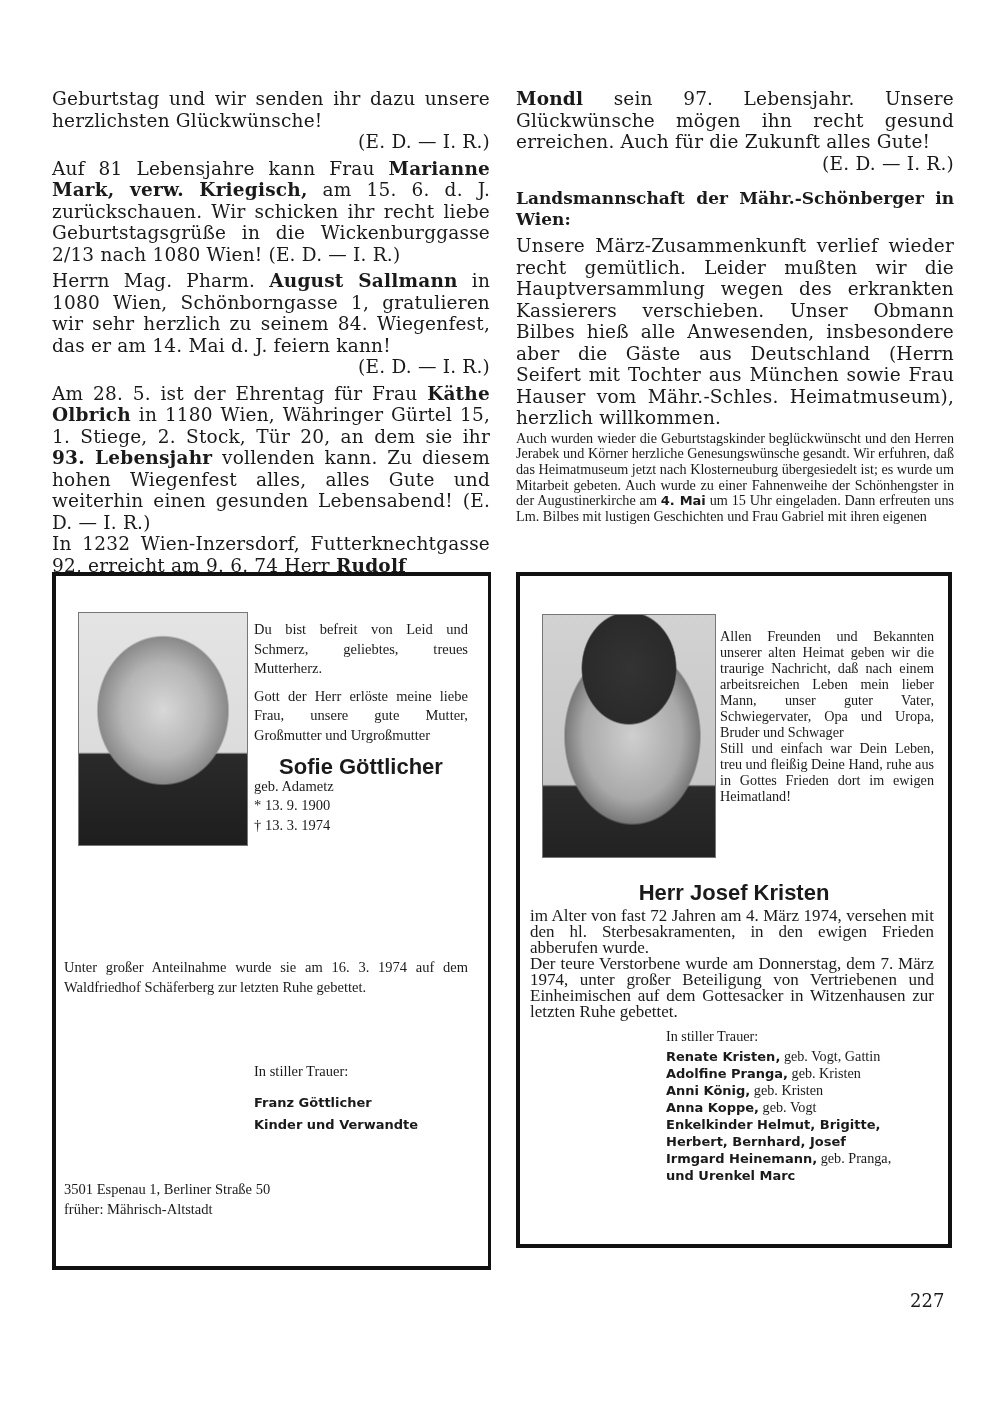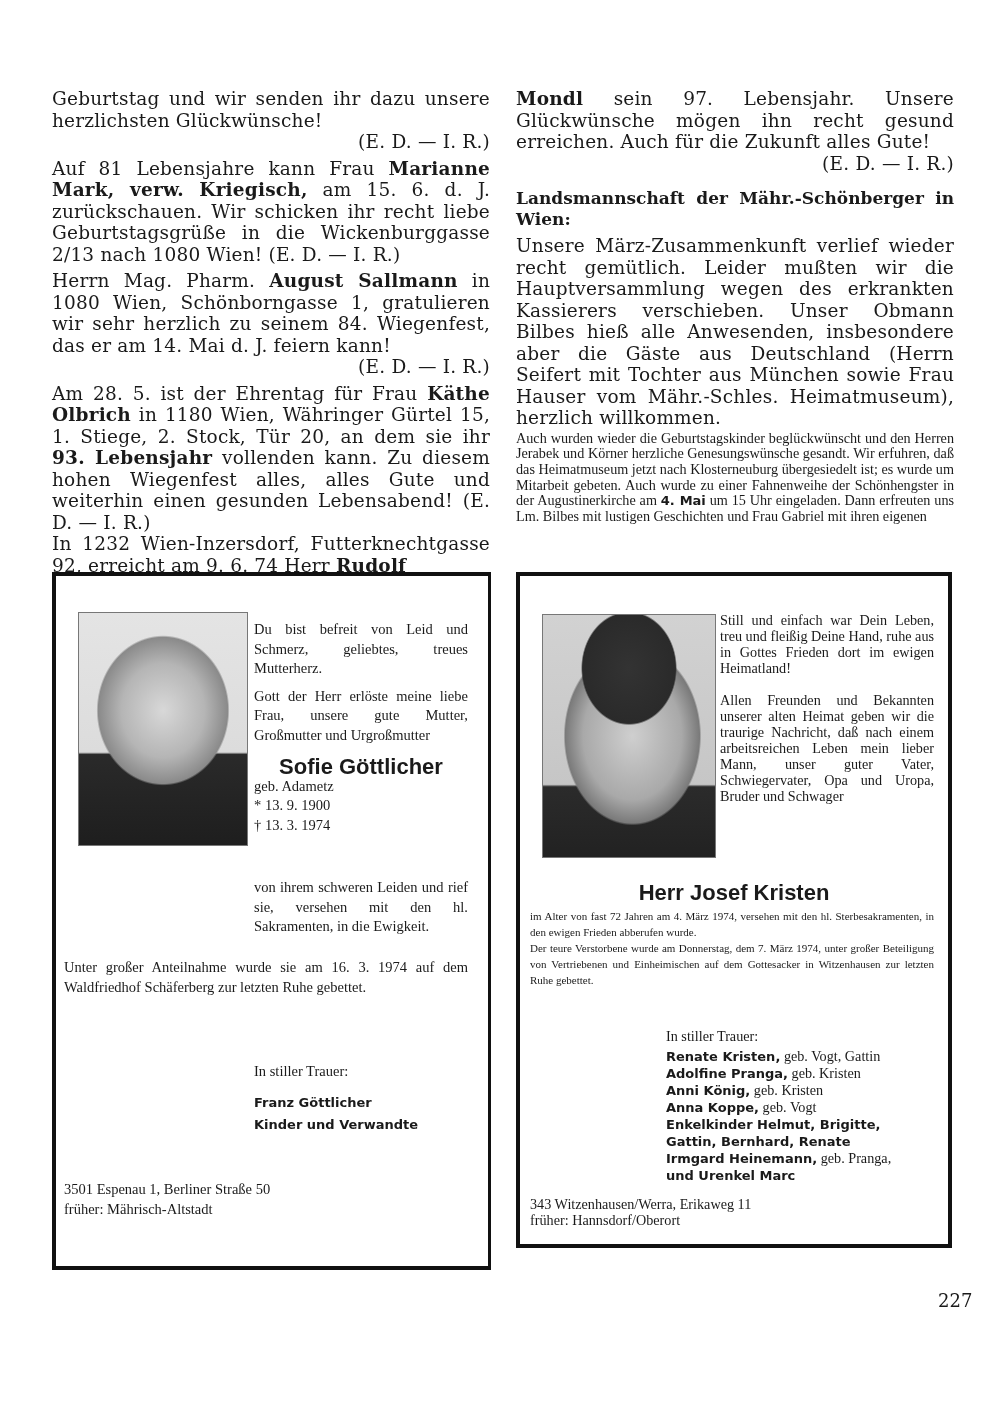--- a/index.html
+++ b/index.html
@@ -27,21 +27,21 @@
   #photo-right { left: 22px; top: 38px; width: 172px; height: 242px;
     background: radial-gradient(ellipse 45% 38% at 50% 22%, #333 0%, #2a2a2a 60%, transparent 62%),
                 radial-gradient(ellipse 52% 48% at 52% 50%, #cfcfcf 0%, #a9a9a9 55%, #7a7a7a 75%, transparent 77%),
                 linear-gradient(to bottom, #d2d2d2 0%, #c6c6c6 70%, #2b2b2b 71%, #222 100%); }
 
   .obit-text { position: absolute; font-size: 14.5px; line-height: 19.5px; text-align: justify; font-family: "Liberation Serif", serif; }
   .obit-text p { margin: 0; }
   .name-big { font-family: "Liberation Sans", "DejaVu Sans", sans-serif; font-weight: bold; font-size: 22px; text-align: center; margin: 0; }
   .centered { text-align: left; margin: 0; }
 
-  #page-number { position: absolute; left: 910px; top: 1290px; font-size: 18px; font-family: "DejaVu Serif", serif; margin-left: 28px; }
+  #page-number { position: absolute; left: 910px; top: 1290px; font-size: 18px; font-family: "DejaVu Serif", serif; }
 </style>
 </head>
 <body>
 
 <div class="col" id="col-left">
   <p class="p">
     <span>Geburtstag und wir senden ihr dazu unsere herzlichsten Glückwünsche!</span>
     <span class="sig">(E. D. — I. R.)</span>
   </p>
   <p class="p gap">
@@ -74,58 +74,51 @@
 <div class="box" id="box-left">
   <div class="photo" id="photo-left"></div>
   <div class="obit-text" style="left:198px; top:44px; width:214px;">
     <p>Du bist befreit von Leid und Schmerz, geliebtes, treues Mutterherz.</p>
     <p style="margin-top:8px">Gott der Herr erlöste meine liebe Frau, unsere gute Mutter, Großmutter und Urgroßmutter</p>
     <p class="name-big" style="margin-top:12px">Sofie Göttlicher</p>
     <p class="centered">geb. Adametz</p>
     <p class="centered">* 13. 9. 1900</p>
     <p class="centered">† 13. 3. 1974</p>
   </div>
-  <div class="obit-text" style="left:198px; top:302px; width:214px;">
-    <p>von ihrem schweren Leiden und rief sie, versehen mit den hl. Sakramenten, in die Ewigkeit.</p>
-  </div>
   <div class="obit-text" style="left:8px; top:382px; width:404px;">
     <p>Unter großer Anteilnahme wurde sie am 16. 3. 1974 auf dem Waldfriedhof Schäferberg zur letzten Ruhe gebettet.</p>
   </div>
   <div class="obit-text" style="left:198px; top:486px; width:214px;">
     <p>In stiller Trauer:</p>
     <p class="sans-b" style="margin-top:10px; line-height:22px">Franz Göttlicher</p>
     <p class="sans-b" style="line-height:22px">Kinder und Verwandte</p>
   </div>
   <div class="obit-text" style="left:8px; top:604px; width:404px; text-align:left;">
     <p>3501 Espenau 1, Berliner Straße 50</p>
     <p>früher: Mährisch-Altstadt</p>
   </div>
 </div>
 
 <div class="box" id="box-right">
   <div class="photo" id="photo-right"></div>
   <div class="obit-text" style="left:200px; top:36px; width:214px; line-height:16px; font-size:14.2px;">
+    <p style="margin-top:16px">Allen Freunden und Bekannten unserer alten Heimat geben wir die traurige Nachricht, daß nach einem arbeitsreichen Leben mein lieber Mann, unser guter Vater, Schwiegervater, Opa und Uropa, Bruder und Schwager</p>
     <p>Still und einfach war Dein Leben, treu und fleißig Deine Hand, ruhe aus in Gottes Frieden dort im ewigen Heimatland!</p>
-    <p style="margin-top:16px">Allen Freunden und Bekannten unserer alten Heimat geben wir die traurige Nachricht, daß nach einem arbeitsreichen Leben mein lieber Mann, unser guter Vater, Schwiegervater, Opa und Uropa, Bruder und Schwager</p>
   </div>
   <p class="name-big" style="position:absolute; left:0; right:0; top:304px;">Herr Josef Kristen</p>
-  <div class="obit-text" style="left:10px; top:332px; width:404px; line-height:16px; font-size:11px;">
+  <div class="obit-text" style="left:10px; top:332px; width:404px; line-height:16px; font-size:17px;">
     <p>im Alter von fast 72 Jahren am 4. März 1974, versehen mit den hl. Sterbesakramenten, in den ewigen Frieden abberufen wurde.</p>
     <p>Der teure Verstorbene wurde am Donnerstag, dem 7. März 1974, unter großer Beteiligung von Vertriebenen und Einheimischen auf dem Gottesacker in Witzenhausen zur letzten Ruhe gebettet.</p>
   </div>
   <div class="obit-text" style="left:146px; top:452px; width:270px; line-height:16px; font-size:14.2px; text-align:left;">
     <p style="margin-bottom:4px">In stiller Trauer:</p>
     <p><span class="sans-b">Renate Kristen,</span><span> geb. Vogt, Gattin</span></p>
     <p><span class="sans-b">Adolfine Pranga,</span><span> geb. Kristen</span></p>
     <p><span class="sans-b">Anni König,</span><span> geb. Kristen</span></p>
     <p><span class="sans-b">Anna Koppe,</span><span> geb. Vogt</span></p>
     <p><span class="sans-b">Enkelkinder Helmut, Brigitte,</span><span></span></p>
-    <p><span class="sans-b">Gattin, Bernhard, Renate</span><span></span></p>
+    <p><span class="sans-b">Herbert, Bernhard, Josef</span><span></span></p>
     <p><span class="sans-b">Irmgard Heinemann,</span><span> geb. Pranga,</span></p>
     <p><span class="sans-b">und Urenkel Marc</span><span></span></p>
-  </div>
-  <div class="obit-text" style="left:10px; top:620px; width:404px; line-height:16px; font-size:14.2px; text-align:left;">
-    <p>343 Witzenhausen/Werra, Erikaweg 11</p>
-    <p>früher: Hannsdorf/Oberort</p>
   </div>
 </div>
 
 <div id="page-number">227</div>
 
 </body></html>

